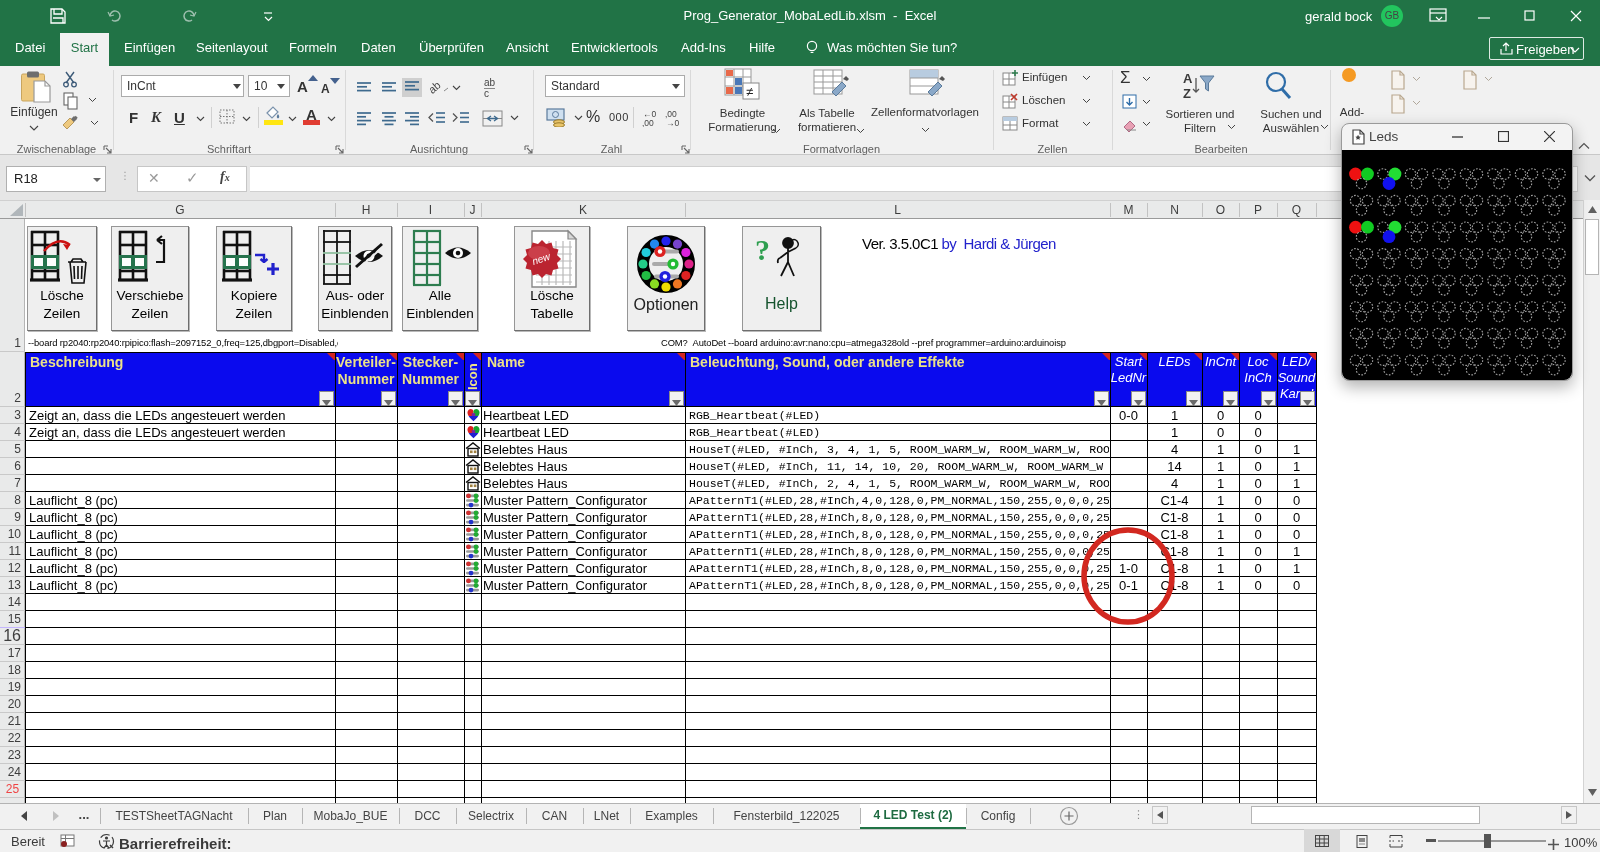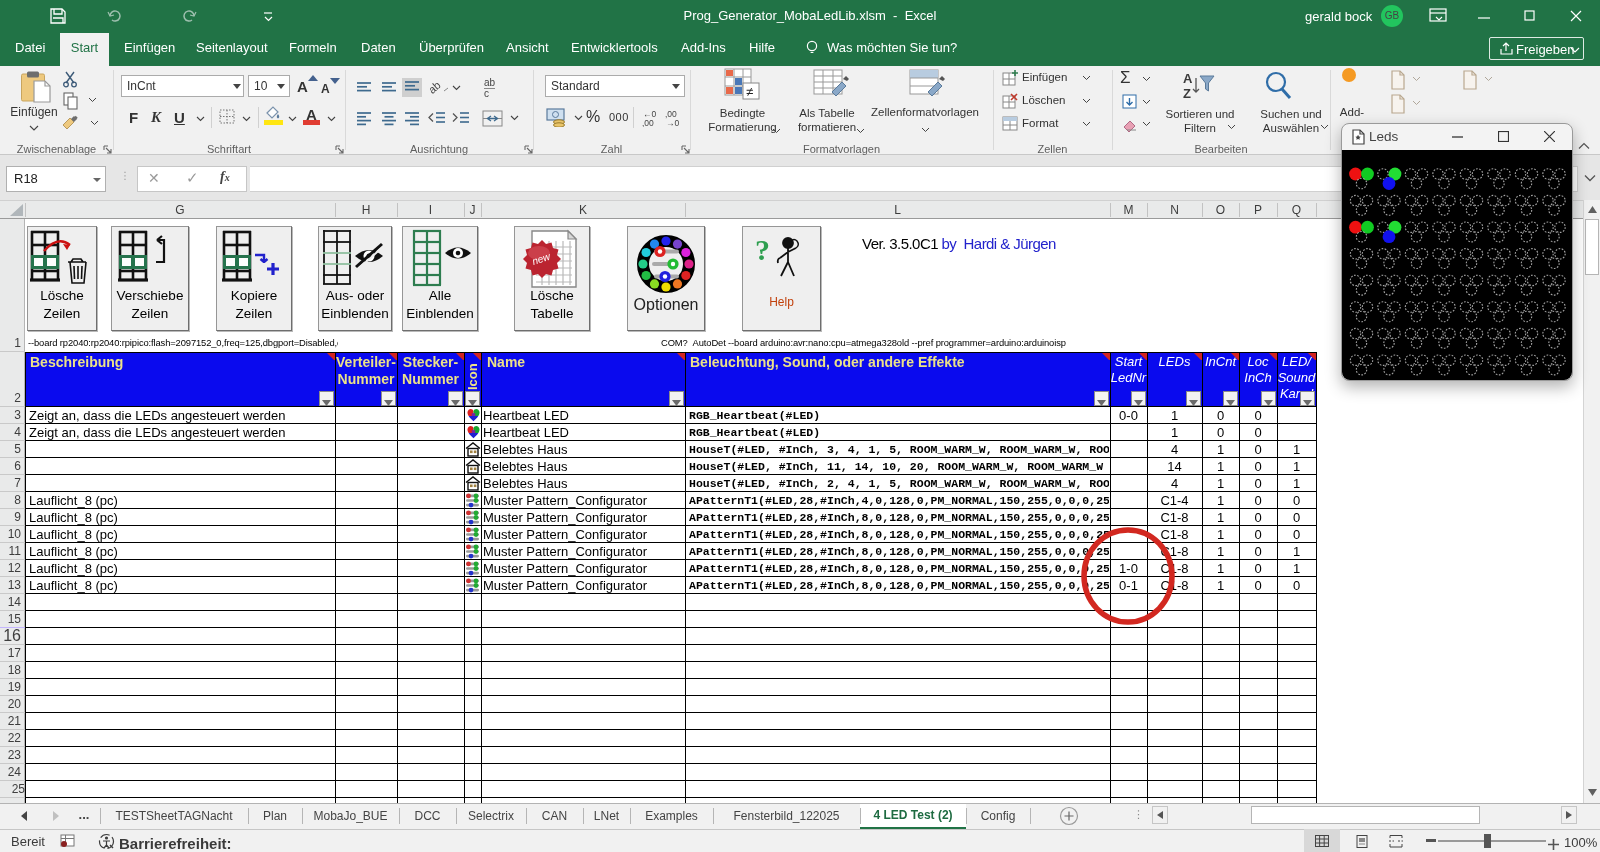--- a/index.html
+++ b/index.html
@@ -2,21 +2,21 @@
 <html><head><meta charset="utf-8"><style>
 *{box-sizing:border-box;margin:0;padding:0}
 body{margin:0;font-family:"Liberation Sans",sans-serif;-webkit-font-smoothing:antialiased}
 #root{position:relative;width:1600px;height:852px;overflow:hidden;background:#fff}
 .a{position:absolute}
 .grplbl{font-size:11px;color:#5e5e5e;text-align:center}
 .combo{background:#fff;border:1px solid #ababab;font-size:12px;color:#333;line-height:20px;padding-left:5px}
 .hdrletter{font-size:12px;color:#3d3d3d;text-align:center;line-height:18px}
 .rowno{font-size:12px;color:#3d3d3d;text-align:right;padding-right:4px}
 .cell{font-size:13px;color:#000;white-space:nowrap;overflow:hidden;line-height:17px}
-.mono{font-family:"Liberation Mono",monospace;font-weight:bold;font-size:11.5px}
+.mono{font-family:"Liberation Mono",monospace;font-weight:normal;font-size:11.5px}
 .ctr{text-align:center}
 .btn{background:#efefef;border:1px solid #969696;border-right-color:#6e6e6e;border-bottom-color:#6e6e6e;box-shadow:1px 1px 0 #b9b9b9}
 .btntxt{font-size:13.5px;color:#000;text-align:center;line-height:18px}
 .bluhdr{color:#ece289;font-weight:bold;font-size:14px;white-space:nowrap}
 .bluita{color:#fff;font-style:italic;font-size:13px;text-align:center;white-space:nowrap}
 .filt{background:#f2f2f2;border:1px solid #8a8a8a;text-align:center}
 .redtri{width:0;height:0;border-top:7px solid #d32420;border-left:7px solid transparent}
 .tabtxt{font-size:12px;color:#444;text-align:center;line-height:25px;white-space:nowrap}
 </style></head><body>
 <div id="root">
@@ -476,21 +476,21 @@
 <div class="a" style="left:0px;top:611px;width:25px;height:17px;border-bottom:1px solid #c4b5fd;font-size:12px;color:#3d3d3d;text-align:right;line-height:16px;padding-right:4px">15</div>
 <div class="a" style="left:0px;top:628px;width:25px;height:17px;border-bottom:1px solid #c9c9c9;font-size:16px;color:#3d3d3d;text-align:right;line-height:16px;padding-right:4px">16</div>
 <div class="a" style="left:0px;top:645px;width:25px;height:17px;border-bottom:1px solid #c9c9c9;font-size:12px;color:#3d3d3d;text-align:right;line-height:16px;padding-right:4px">17</div>
 <div class="a" style="left:0px;top:662px;width:25px;height:17px;border-bottom:1px solid #c9c9c9;font-size:12px;color:#3d3d3d;text-align:right;line-height:16px;padding-right:4px">18</div>
 <div class="a" style="left:0px;top:679px;width:25px;height:17px;border-bottom:1px solid #c9c9c9;font-size:12px;color:#3d3d3d;text-align:right;line-height:16px;padding-right:4px">19</div>
 <div class="a" style="left:0px;top:696px;width:25px;height:17px;border-bottom:1px solid #c9c9c9;font-size:12px;color:#3d3d3d;text-align:right;line-height:16px;padding-right:4px">20</div>
 <div class="a" style="left:0px;top:713px;width:25px;height:17px;border-bottom:1px solid #c9c9c9;font-size:12px;color:#3d3d3d;text-align:right;line-height:16px;padding-right:4px">21</div>
 <div class="a" style="left:0px;top:730px;width:25px;height:17px;border-bottom:1px solid #c9c9c9;font-size:12px;color:#3d3d3d;text-align:right;line-height:16px;padding-right:4px">22</div>
 <div class="a" style="left:0px;top:747px;width:25px;height:17px;border-bottom:1px solid #c9c9c9;font-size:12px;color:#3d3d3d;text-align:right;line-height:16px;padding-right:4px">23</div>
 <div class="a" style="left:0px;top:764px;width:25px;height:17px;border-bottom:1px solid #c9c9c9;font-size:12px;color:#3d3d3d;text-align:right;line-height:16px;padding-right:4px">24</div>
-<div class="a" style="left:0px;top:781px;width:25px;height:17px;border-bottom:1px solid #c9c9c9;font-size:12px;color:#404040;text-align:right;line-height:16px;padding-right:0">25</div>
+<div class="a" style="left:0px;top:781px;width:25px;height:17px;border-bottom:1px solid #c9c9c9;font-size:12px;color:#ef4444;text-align:center;line-height:16px;padding-right:0">25</div>
 <div class="a" style="left:28px;top:337px;width:310px;height:13px;font-size:9.4px;color:#000;letter-spacing:-0.12px;white-space:nowrap;overflow:hidden">--board rp2040:rp2040:rpipico:flash=2097152_0,freq=125,dbgport=Disabled,c</div>
 <div class="a" style="left:661px;top:337px;width:420px;height:13px;font-size:9.4px;color:#000;letter-spacing:-0.12px;white-space:nowrap">COM? &nbsp;AutoDet --board arduino:avr:nano:cpu=atmega328old --pref programmer=arduino:arduinoisp</div>
 <div class="a" style="left:862px;top:235px;width:220px;height:18px;font-size:15px;letter-spacing:-0.55px;color:#000;white-space:nowrap">Ver. 3.5.0C1 <span style="color:#2222cc">by &nbsp;Hardi &amp; Jürgen</span></div>
 <div class="a btn" style="left:27px;top:226px;width:70px;height:105px;"></div>
 <div class="a btntxt" style="left:27px;top:287px;width:70px;height:36px;">Lösche<br>Zeilen</div>
 <svg class="a" style="left:30px;top:229px" width="64" height="56" viewBox="0 0 64 56">
       <g stroke="#111" stroke-width="2.6" fill="none">
         <line x1="2" y1="2" x2="2" y2="52"></line>
         <line x1="15" y1="2" x2="15" y2="52"></line>
         <line x1="28" y1="2" x2="28" y2="52"></line>
@@ -639,21 +639,21 @@
         <circle cx="25" cy="18.5" r="2.2" fill="#fff"></circle>
         <rect x="17" y="29" width="26" height="4" rx="2" fill="#aaa"></rect>
         <circle cx="38" cy="31" r="5.6" fill="#22bb33"></circle>
         <circle cx="38" cy="31" r="2.2" fill="#fff"></circle>
         <rect x="19" y="41.5" width="25" height="4" rx="2" fill="#aaa"></rect>
         <circle cx="30" cy="43.5" r="5.6" fill="#2222dd"></circle>
         <circle cx="30" cy="43.5" r="2.2" fill="#fff"></circle>
       </g>
     </svg>
 <div class="a btn" style="left:742px;top:226px;width:79px;height:105px;"></div>
-<div class="a" style="left:742px;top:295px;width:79px;height:20px;font-size:12px;color:#c2410c;text-align:center">Help</div>
+<div class="a" style="left:742px;top:295px;width:79px;height:20px;font-size:16px;color:#14532d;text-align:center">Help</div>
 <svg class="a" style="left:755px;top:232px" width="52" height="60" viewBox="0 0 52 60">
       <text x="0" y="28" font-size="30" font-weight="bold" fill="#2e9e4f" font-family="Liberation Serif">?</text>
       <g stroke="#111" stroke-width="1.8" fill="none">
         <circle cx="33" cy="11" r="5" fill="#111"></circle>
         <path d="M33 16 v14 M33 20 l-8 6 M33 20 l8 -4 M33 30 l-7 14 M33 30 l6 14"></path>
         <path d="M25 26 q-3 1 -2 5"></path>
         <path d="M41 16 q4 -3 1 -7 q-3 -3 -6 0" stroke-width="1.4"></path>
       </g>
     </svg>
 <div class="a" style="left:25px;top:352px;width:1291px;height:55px;background:#0a0aee;border-top:1px solid #000;border-bottom:1px solid #000"></div>

